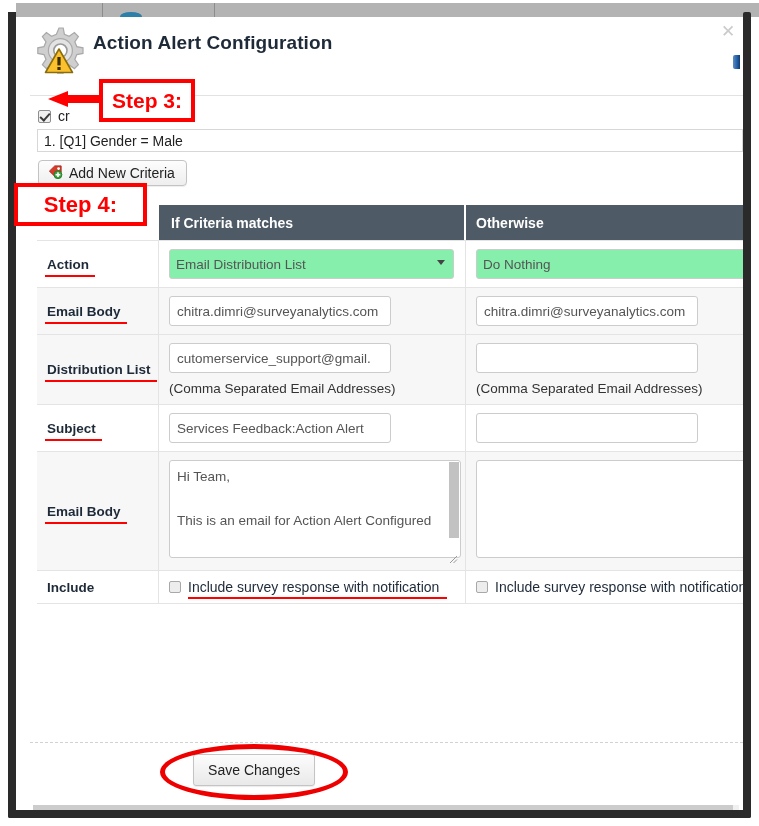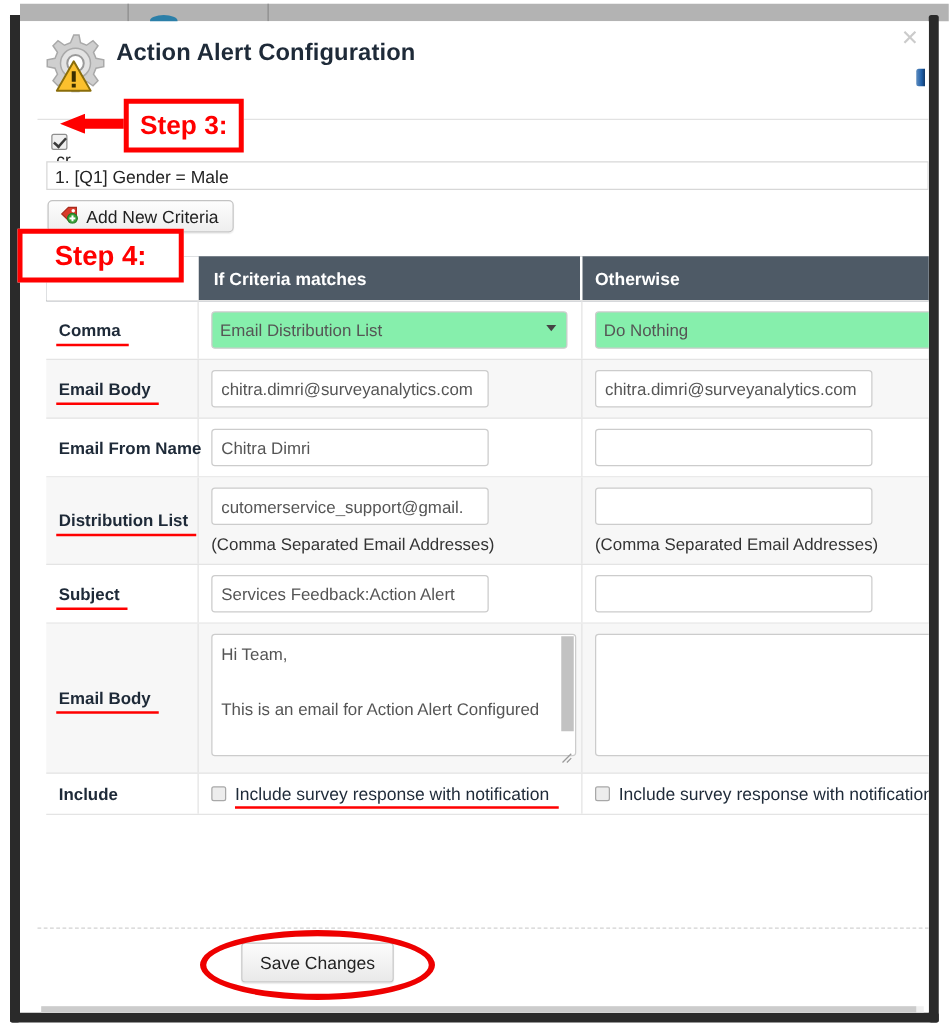--- a/index.html
+++ b/index.html
@@ -55,21 +55,21 @@
   .gear-wrap { position: absolute; left: 14px; top: 6px; width: 58px; height: 58px; }
   .warn-tri  { position: absolute; left: 28px; top: 30px; width: 30px; height: 27px; }
   .dlg-title {
     position: absolute; left: 77px; top: 15px;
     font-size: 19px; font-weight: bold; color: #1e2a38;
     letter-spacing: .1px; white-space: nowrap;
   }
   .hdr-rule { position:absolute; left:14px; top:78px; width:713px; height:1px; background:#e2e2e2; }
 
   
-  .crit-row { position: absolute; left: 22px; top: 90px; height: 18px; display: flex; align-items: center; flex-direction: column; }
+  .crit-row { position: absolute; left: 22px; top: 90px; height: 18px; display: flex; align-items: center; }
   .cb {
     width: 13px; height: 13px; border: 1px solid #8e8e8e; background: #f0f0f0;
     border-radius: 2px; position: relative; flex: 0 0 auto;
   }
   .cb.checked::after {
     content: ""; position: absolute; left: 3px; top: 0px;
     width: 4px; height: 8px; border: solid #3a3a3a;
     border-width: 0 2px 2px 0; transform: rotate(42deg);
   }
   .crit-label { margin-left: 7px; font-size: 14px; color: #222; white-space: nowrap; }
@@ -250,38 +250,31 @@
     </div>
 
     <div id="tbl">
         <div class="trow thead">
           <div class="cell c-label"></div>
           <div class="cell c-if">If Criteria matches</div>
           <div class="cell c-ot">Otherwise</div>
         </div>
         <div class="trow">
           <div class="cell c-label">
-            <span class="rlabel ul">Comma</span>
+            <span class="rlabel ul">Action</span>
           </div>
           <div class="cell c-if"><span class="selwrap"><select class="sel" style="width:285px"><option>Email Distribution List</option></select><span class="arrow"></span></span></div>
           <div class="cell c-ot ot"><span class="selwrap"><select class="sel" style="width:285px"><option>Do Nothing</option></select></span></div>
         </div>
         <div class="trow zebra">
           <div class="cell c-label">
             <span class="rlabel ul">Email Body</span>
           </div>
           <div class="cell c-if"><input class="txt" type="text" value="chitra.dimri@surveyanalytics.com" style=""></div>
           <div class="cell c-ot ot"><input class="txt" type="text" value="chitra.dimri@surveyanalytics.com" style=""></div>
-        </div>
-        <div class="trow">
-          <div class="cell c-label">
-            <span class="rlabel">Email From Name</span>
-          </div>
-          <div class="cell c-if"><input class="txt" type="text" value="Chitra Dimri" style=""></div>
-          <div class="cell c-ot ot"><input class="txt" type="text" value="" style=""></div>
         </div>
         <div class="trow zebra">
           <div class="cell c-label">
             <span class="rlabel ul">Distribution List</span>
           </div>
           <div class="cell c-if"><input class="txt" type="text" value="cutomerservice_support@gmail." style=""><div class="hint">(Comma Separated Email Addresses)</div></div>
           <div class="cell c-ot ot"><input class="txt" type="text" value="" style=""><div class="hint">(Comma Separated Email Addresses)</div></div>
         </div>
         <div class="trow">
           <div class="cell c-label">

